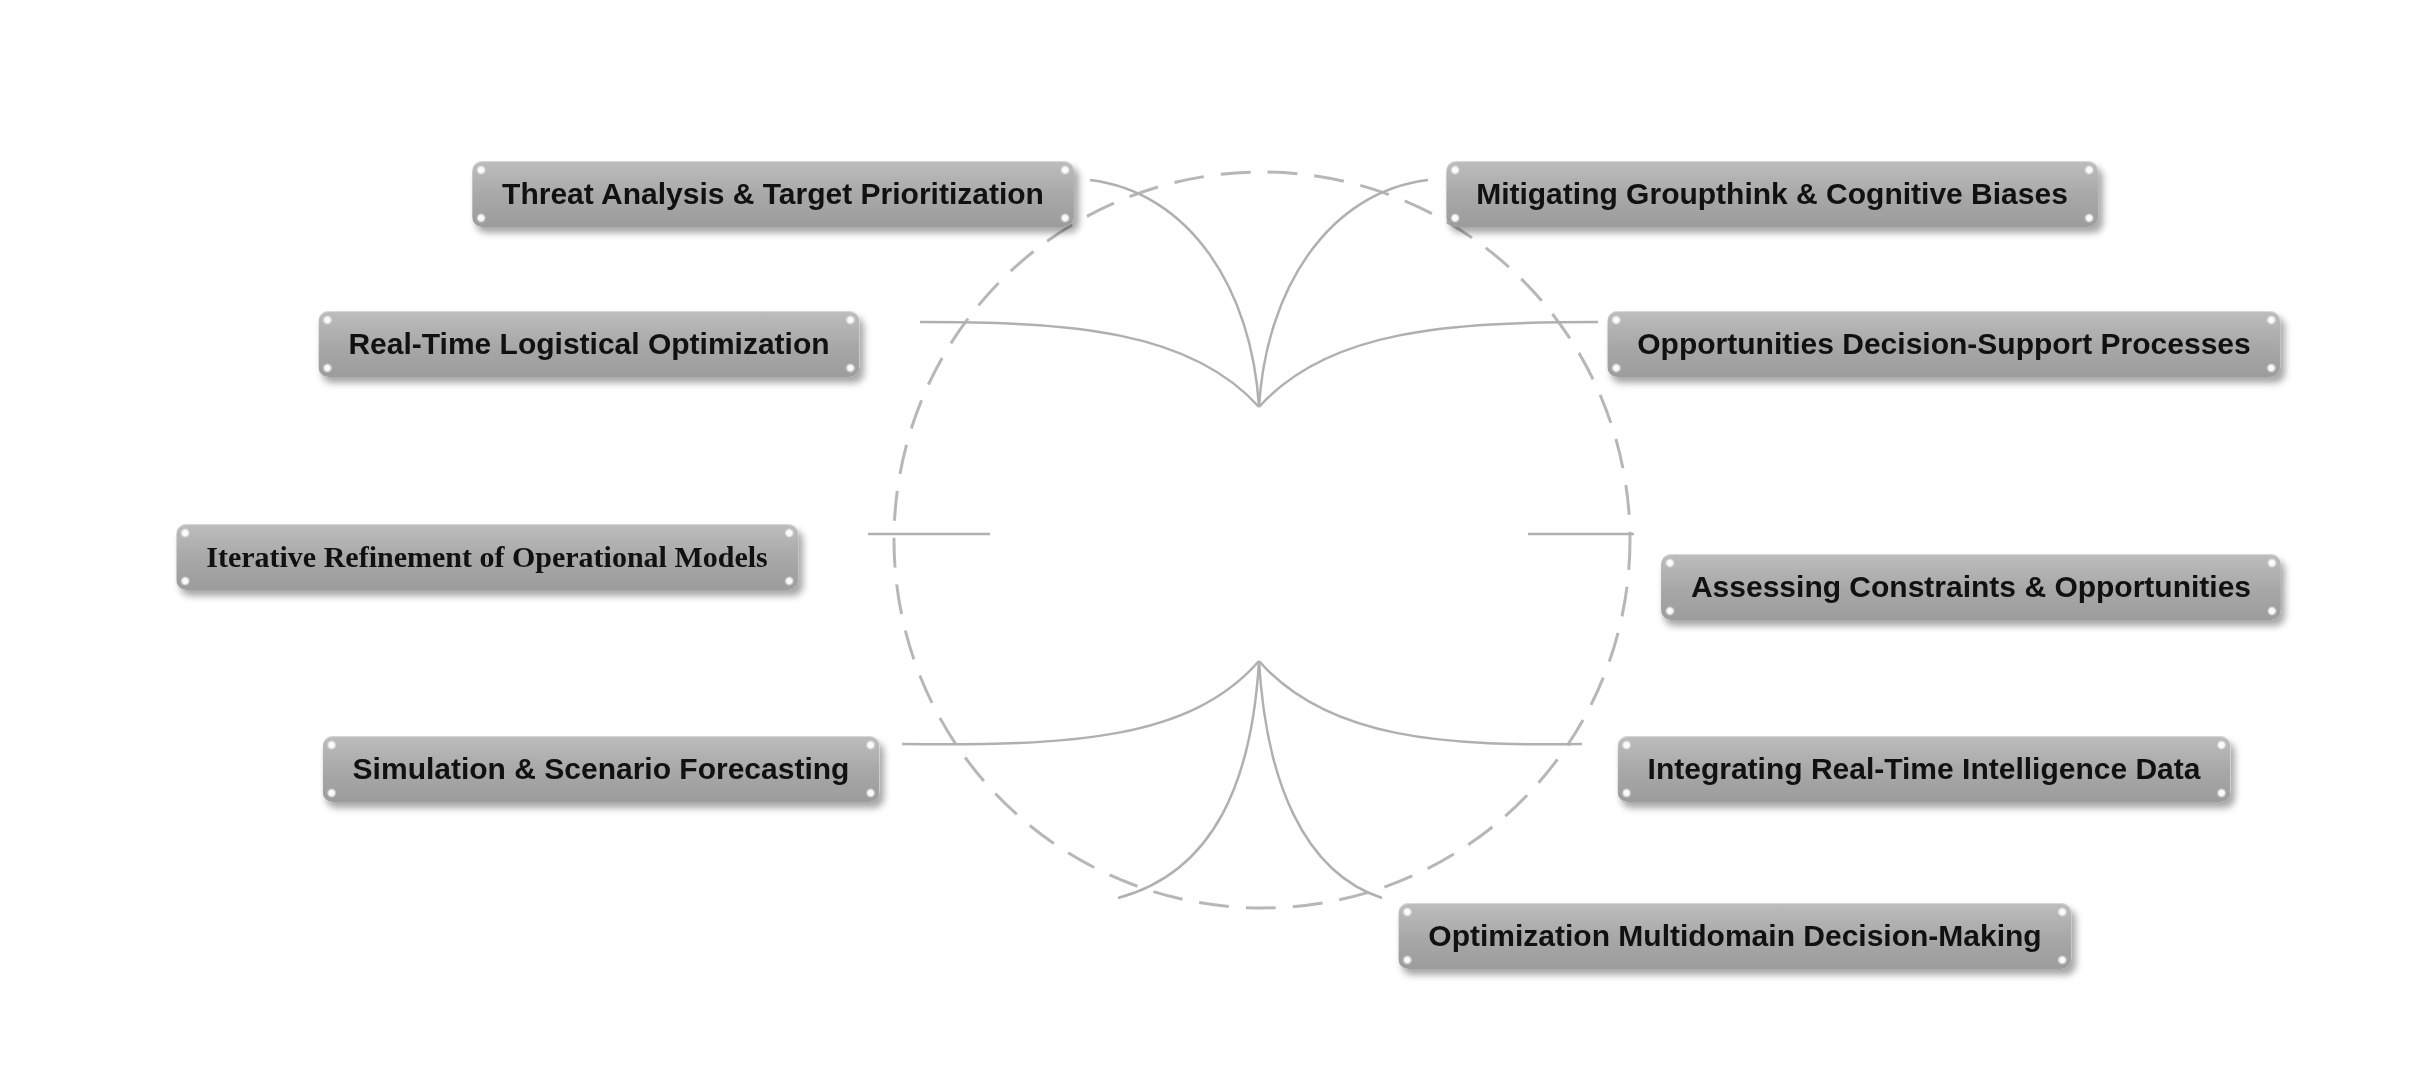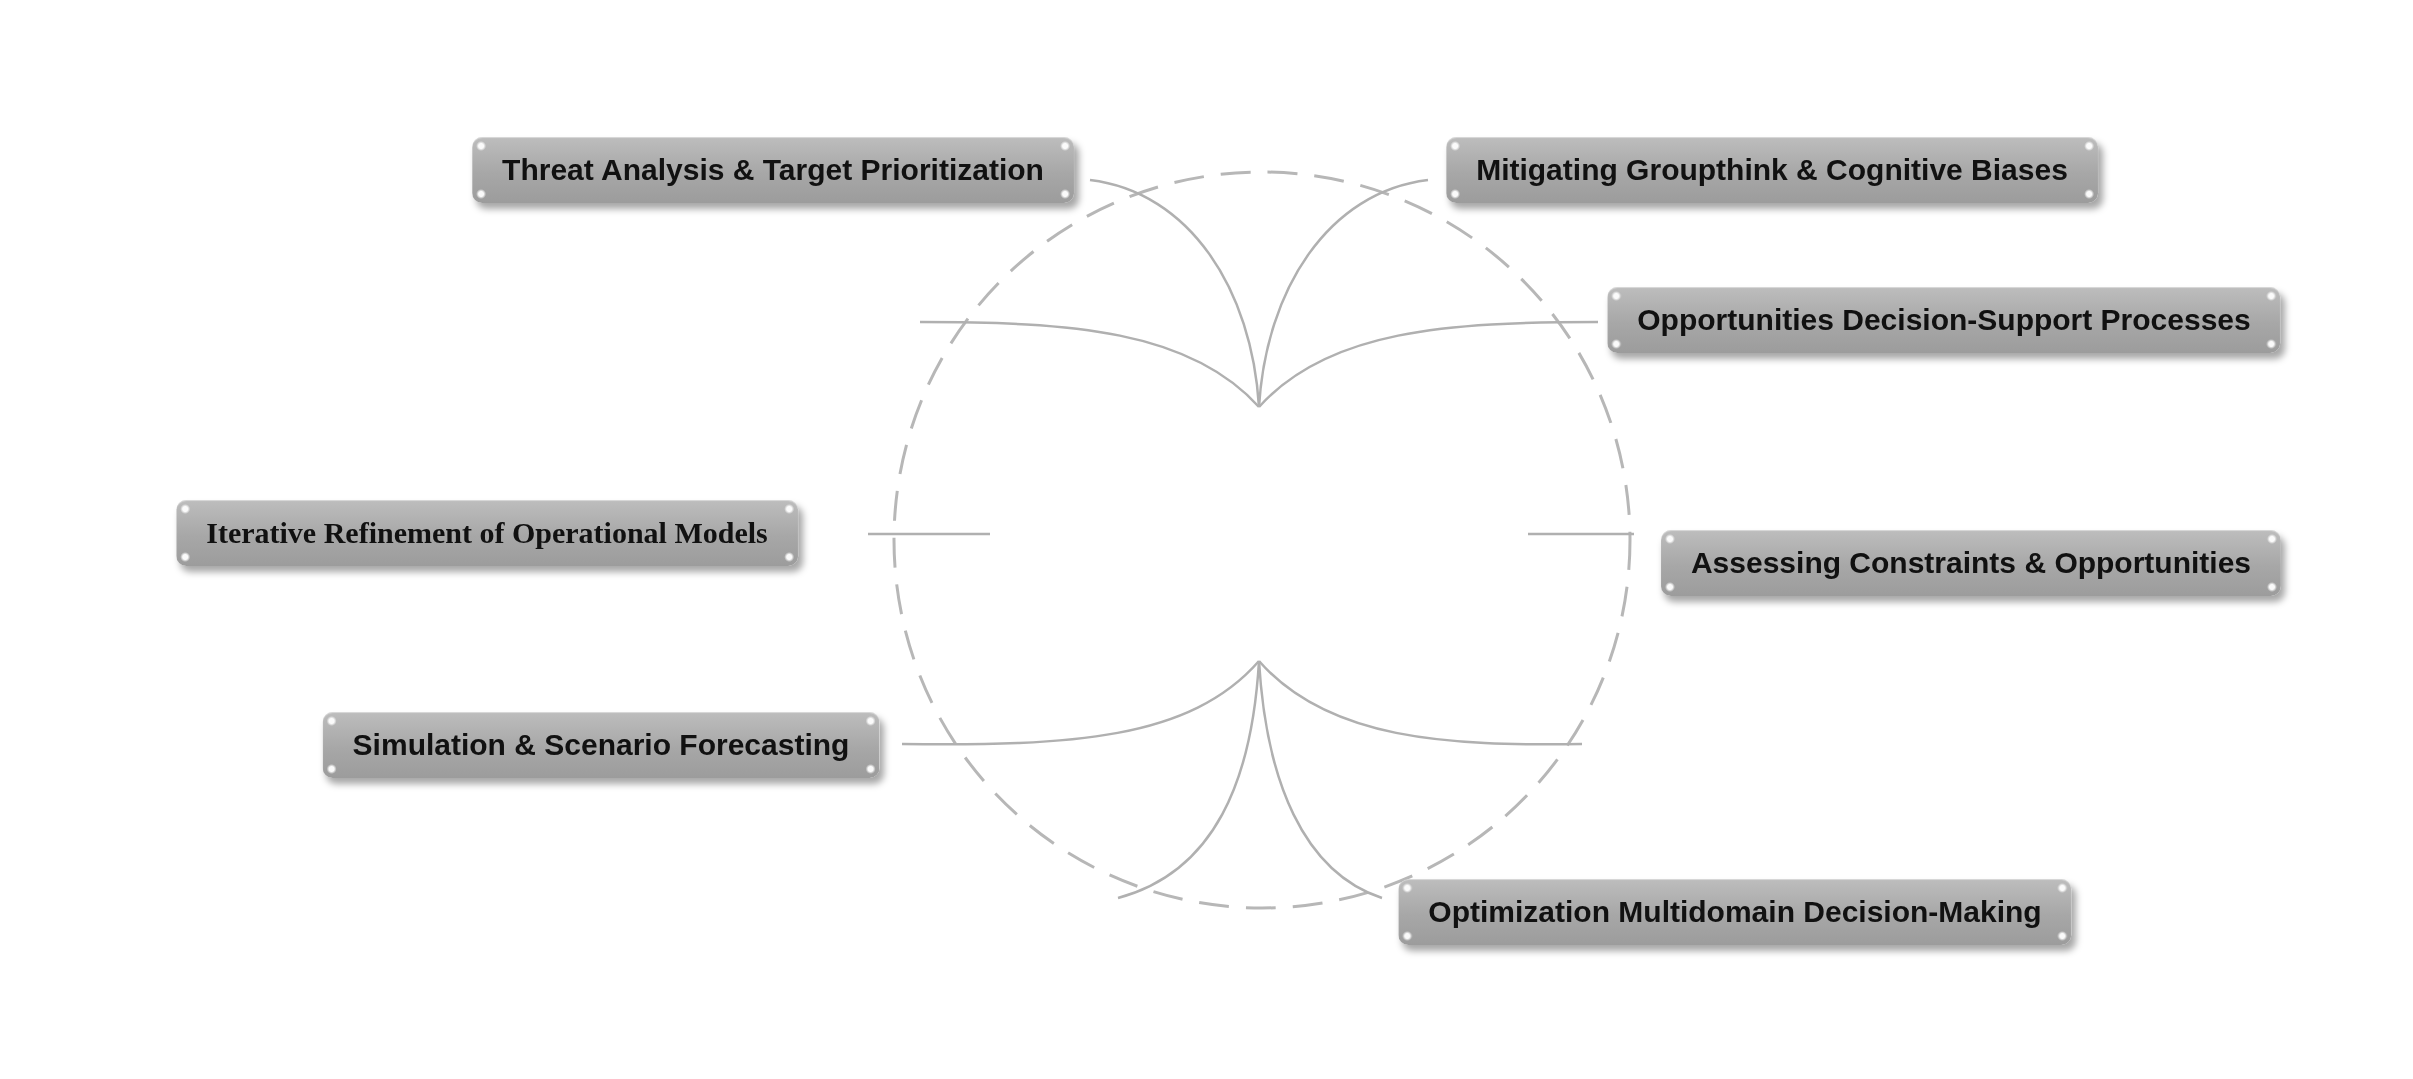--- a/index.html
+++ b/index.html
@@ -33,20 +33,21 @@
     font-weight: 700;
     color: #111111;
     text-align: center;
     background:
       radial-gradient(circle 5px at 9px 9px, rgba(255,255,255,0.95) 0 2.5px, rgba(255,255,255,0) 5px),
       radial-gradient(circle 5px at calc(100% - 9px) 9px, rgba(255,255,255,0.95) 0 2.5px, rgba(255,255,255,0) 5px),
       radial-gradient(circle 5px at 9px calc(100% - 9px), rgba(255,255,255,0.95) 0 2.5px, rgba(255,255,255,0) 5px),
       radial-gradient(circle 5px at calc(100% - 9px) calc(100% - 9px), rgba(255,255,255,0.95) 0 2.5px, rgba(255,255,255,0) 5px),
       linear-gradient(180deg, #bdbdbd 0%, #a7a7a7 55%, #9c9c9c 100%);
     box-shadow: 4px 6px 7px rgba(0,0,0,0.35), inset 0 1px 1px rgba(255,255,255,0.45);
+    margin-top: 24px;
   }
   .center-node {
     position: absolute;
     left: 1259px;
     top: 534px;
     transform: translate(-50%, -50%);
     width: 560px;
     height: 258px;
     border-radius: 28px;
     border: 5px solid #f4f4f4;
@@ -105,30 +106,36 @@
       <path d="M 1259 661 C 1266 780 1303 872 1382 898"></path>
     </g>
   </svg>
 
   <div class="node" style="left:773px;  top:170px;">
     <span>Threat Analysis &amp; Target Prioritization</span>
   </div>
   <div class="node" style="left:1772px; top:170px;">
     <span>Mitigating Groupthink &amp; Cognitive Biases</span>
   </div>
+  <div class="node" style="left:589px;  top:320px;">
+    <span>Real-Time Logistical Optimization</span>
+  </div>
   <div class="node" style="left:1944px; top:320px;">
     <span>Opportunities Decision-Support Processes</span>
   </div>
   <div class="node" style="left:487px;  top:533px;font-family:Liberation Serif, serif;">
     <span>Iterative Refinement of Operational Models</span>
   </div>
   <div class="node" style="left:1971px; top:563px;">
     <span>Assessing Constraints &amp; Opportunities</span>
   </div>
   <div class="node" style="left:601px;  top:745px;">
     <span>Simulation &amp; Scenario Forecasting</span>
   </div>
+  <div class="node" style="left:1924px; top:745px;">
+    <span>Integrating Real-Time Intelligence Data</span>
+  </div>
   <div class="node" style="left:1735px; top:912px;">
     <span>Optimization Multidomain Decision-Making</span>
   </div>
 
 
 </div>
 
 </body></html>

